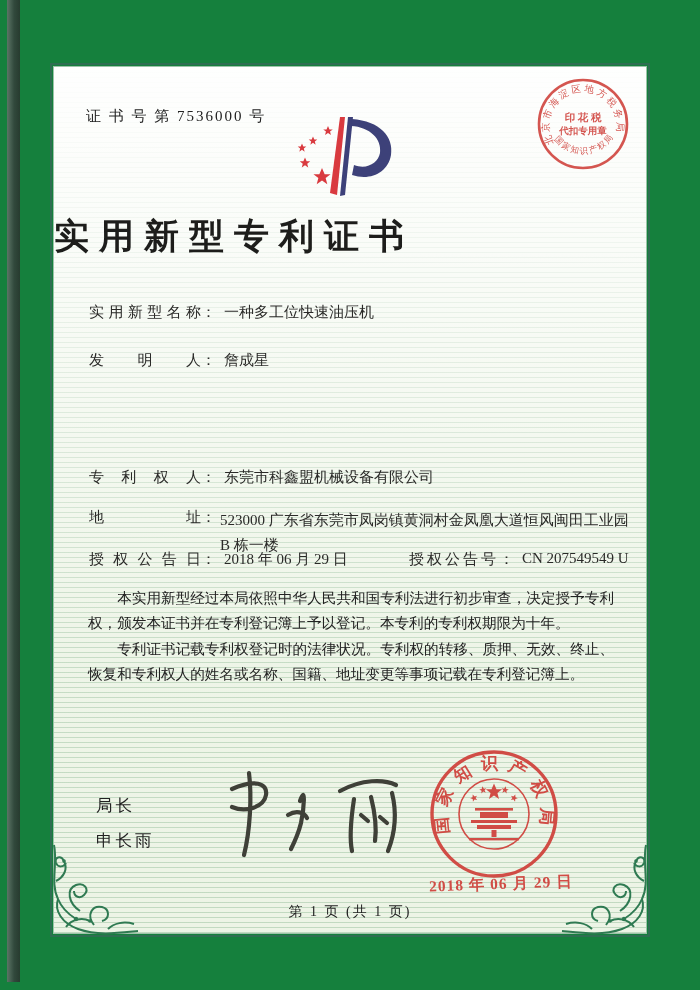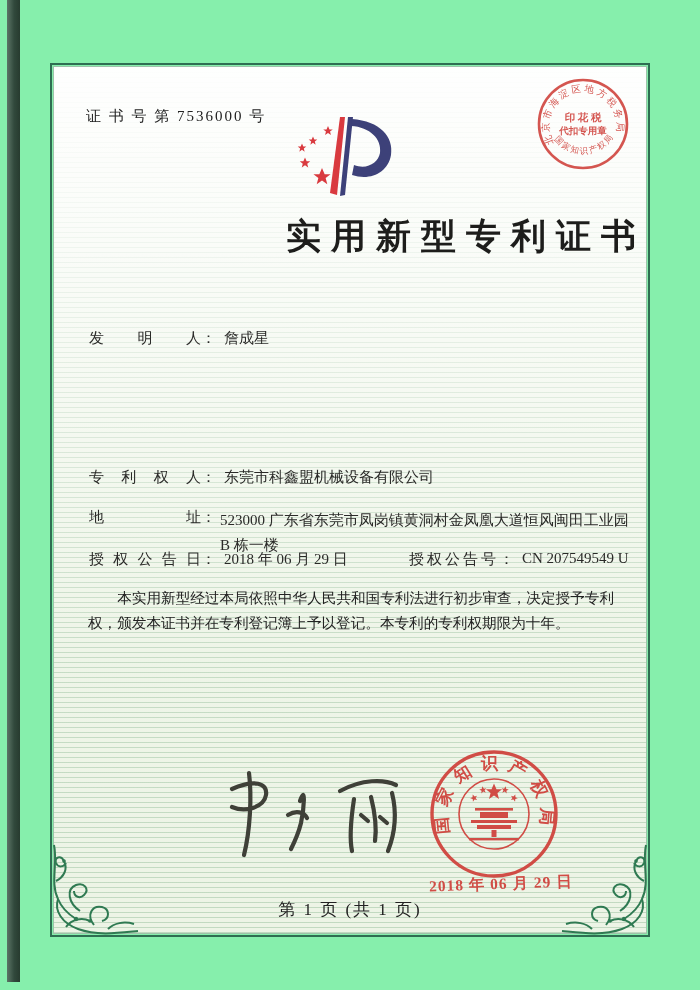--- a/index.html
+++ b/index.html
@@ -1,54 +1,54 @@
 <!DOCTYPE html>
 <html><head>
 <meta charset="utf-8">
 <style>
   html,body{margin:0;padding:0;}
-  .page{position:relative;width:700px;height:990px;background:#86efac;overflow:hidden;
+  .page{position:relative;width:700px;height:990px;background:#15803d;overflow:hidden;
         font-family:"Liberation Serif","DejaVu Serif",serif;color:#2a2a28;}
   .spine{position:absolute;left:7px;top:0;width:13px;height:982px;
          background:linear-gradient(90deg,#5c7566,#31493c 55%,#273b2f);}
   .cert{position:absolute;left:50px;top:63px;width:600px;height:874px;
         border:2px solid #2f6e52;box-sizing:border-box;}
   .cert-inner{position:absolute;inset:1px;border:1px solid #9dc3aa;
         background-color:#edf4e6;
         background-image:
           linear-gradient(180deg, rgba(255,255,255,0.97) 0%, rgba(255,255,255,0.8) 16%,
             rgba(255,255,255,0.42) 42%, rgba(255,255,255,0.08) 68%, rgba(255,255,255,0) 100%),
           repeating-linear-gradient(180deg, rgba(134,181,141,0.42) 0px, rgba(134,181,141,0.42) 1px,
             rgba(134,181,141,0) 1px, rgba(134,181,141,0) 5px);}
   .cert-no{position:absolute;left:32px;top:40px;font-size:15px;letter-spacing:2px;color:#222;}
   .logo{position:absolute;left:238px;top:46px;}
   .corner-seal{position:absolute;left:474px;top:2px;opacity:0.88;}
-  .title{position:absolute;left:0;top:146px;width:100%;text-align:right;
+  .title{position:absolute;left:0;top:146px;width:100%;text-align:left;
          font-size:35px;font-weight:bold;letter-spacing:10px;color:#1d1d1b;}
   .frow{position:absolute;left:35px;font-size:15px;white-space:nowrap;}
   .flabel{display:inline-block;width:112px;text-align:justify;text-align-last:justify;vertical-align:top;}
   .fcolon{vertical-align:top;}
   .fval{margin-left:8px;vertical-align:top;}
   .fval-wrap{display:inline-block;margin-left:4px;width:418px;white-space:normal;
              line-height:25px;vertical-align:top;}
-  .row0{top:236px}.row1{top:262px}.row2{top:318px}.row3{top:359px}
+  .row0{top:236px}.row1{top:284px}.row2{top:318px}.row3{top:359px}
   .row4{top:401px}.row5{top:441px}.row6{top:483px}
   .rfield{position:absolute;left:320px;top:0;}
   .rlabel{letter-spacing:3px;font-family:Liberation Mono, monospace;}
   .body-text{position:absolute;left:34px;right:32px;top:519px;font-size:14.6px;
              line-height:25.4px;text-align:justify;color:#222;}
   .body-text p{margin:0;text-indent:2em;}
   .director{position:absolute;left:42px;top:728px;font-size:16.5px;letter-spacing:3px;color:#222;}
   .director div{margin-bottom:13px;}
   .signature{position:absolute;left:150px;top:700px;}
   .main-seal{position:absolute;left:345px;top:679px;opacity:0.92;}
   .flourish{position:absolute;bottom:-8px;left:-8px;}
   .flourish.right{left:auto;right:-8px;transform:scaleX(-1);}
   .footer{position:absolute;left:0;bottom:12px;width:100%;text-align:center;
-          font-size:17px;letter-spacing:2px;color:#222;}
+          font-size:14px;letter-spacing:2px;color:#222;}
   svg text{font-family:"Liberation Serif","DejaVu Serif",serif;}
 </style>
 </head>
 <body>
 
 <div class="page">
   <div class="spine"></div>
 
   <div class="cert">
     <div class="cert-inner">
@@ -80,40 +80,48 @@
         </text>
         <text font-size="8.5" fill="#cf3f39" letter-spacing="1.5">
           <textPath href="#cs-bot" startOffset="4">国家知识产权局</textPath>
         </text>
         <text x="55" y="52" font-size="10.5" font-weight="bold" fill="#cf3f39" text-anchor="middle">印 花 税</text>
         <text x="55" y="65" font-size="9.5" font-weight="bold" fill="#cf3f39" text-anchor="middle">代扣专用章</text>
       </svg>
 
       <div class="title">实用新型专利证书</div>
 
+      <div class="frow row0">
+        <span class="flabel">实用新型名称</span><span class="fcolon">：</span><span class="fval">一种多工位快速油压机</span>
+      </div>
       <div class="frow row1">
         <span class="flabel">发明人</span><span class="fcolon">：</span><span class="fval">詹成星</span>
       </div>
       <div class="frow row4">
         <span class="flabel">专利权人</span><span class="fcolon">：</span><span class="fval">东莞市科鑫盟机械设备有限公司</span>
       </div>
       <div class="frow row5">
         <span class="flabel">地址</span><span class="fcolon">：</span><span class="fval-wrap">523000 广东省东莞市凤岗镇黄洞村金凤凰大道恒风闽田工业园 B 栋一楼</span>
       </div>
       <div class="frow row6">
         <span class="flabel">授权公告日</span><span class="fcolon">：</span><span class="fval">2018 年 06 月 29 日</span>
         <span class="rfield">
           <span class="rlabel">授权公告号</span><span>：</span><span class="fval">CN 207549549 U</span>
         </span>
       </div>
 
       <div class="body-text">
         <p>本实用新型经过本局依照中华人民共和国专利法进行初步审查，决定授予专利权，颁发本证书并在专利登记簿上予以登记。本专利的专利权期限为十年。</p>
+        <p>专利证书记载专利权登记时的法律状况。专利权的转移、质押、无效、终止、恢复和专利权人的姓名或名称、国籍、地址变更等事项记载在专利登记簿上。</p>
       </div>
 
+      <div class="director">
+        <div>局长</div>
+        <div>申长雨</div>
+      </div>
 
       <svg class="signature" width="210" height="115" viewBox="0 0 210 115">
         <g fill="none" stroke="#3f4038" stroke-width="4.2" stroke-linecap="round">
           <path d="M28,22 C50,12 64,16 62,28 C60,40 42,46 28,40"></path>
           <path d="M45,6 C48,30 46,64 40,88"></path>
           <path d="M96,34 C102,16 100,42 97,56 C94,68 90,76 87,82"></path>
           <path d="M84,48 C92,43 100,45 103,51"></path>
           <path d="M136,24 C158,12 180,12 192,18"></path>
           <path d="M150,32 C147,52 145,70 148,84"></path>
           <path d="M167,30 C171,46 173,60 171,74"></path>

